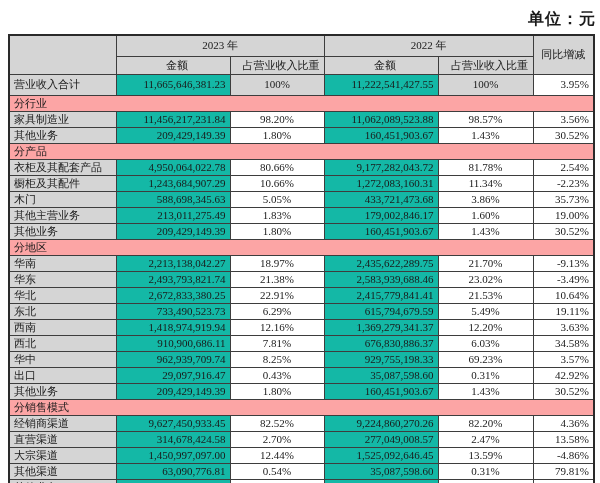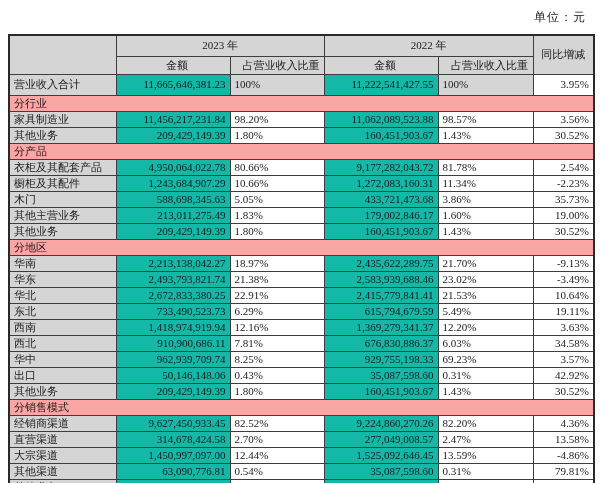--- a/index.html
+++ b/index.html
@@ -2,42 +2,42 @@
 <html><head>
 <meta charset="utf-8">
 <style>
   html,body{margin:0;padding:0;}
   body{
     width:600px;height:483px;position:relative;background:#ffffff;
     font-family:"Liberation Serif","DejaVu Serif",serif;color:#1a1a1a;
     overflow:hidden;
   }
   .unit{
-    position:absolute;top:9px;right:14px;font-size:12px;font-weight:normal;
+    position:absolute;top:9px;right:4px;font-size:16px;font-weight:bold;
     letter-spacing:1px;
   }
   table.fin{
     position:absolute;left:8px;top:34px;width:585px;
     border-collapse:collapse;table-layout:fixed;
     font-size:11px;
   }
   table.fin{border:2px solid #2a2a2a;}
   .fin td,.fin th{
     border:1px solid #3d3d3d;
     padding:0 4px;overflow:hidden;white-space:nowrap;
     font-weight:normal;height:15px;line-height:1.05;
   }
   .fin tr.hr1 td,.fin tr.hr1 th{height:20px;}
   .fin tr.hr2 td,.fin tr.hr2 th{height:17px;padding-left:12px;}
   .fin tr.totalr td{height:20px;}
   .hdr{background:#d5d5d5;text-align:center;font-weight:bold;}
   .l{background:#d5d5d5;text-align:left;font-weight:bold;padding-left:6px;}
   .sec{background:#fca5a5;text-align:left;font-weight:bold;padding-left:6px;}
   .a{text-align:right;padding-right:8px;background:#14b8a6;}
-  .p{text-align:left;padding-right:4px;background:#fff;}
+  .p{text-align:center;padding-right:4px;background:#fff;}
   .y{text-align:right;padding-right:4px;background:#fff;}
   .g{background:#d5d5d5;}
 </style>
 </head>
 <body>
 
 <div class="unit">单位：元</div>
 
 <table class="fin">
   <colgroup>
@@ -189,21 +189,21 @@
   <tr>
     <td class="l">华中</td>
     <td class="a">962,939,709.74</td>
     <td class="p">8.25%</td>
     <td class="a">929,755,198.33</td>
     <td class="p">69.23%</td>
     <td class="y">3.57%</td>
   </tr>
   <tr>
     <td class="l">出口</td>
-    <td class="a">50,146,148.06</td>
+    <td class="a">29,097,916.47</td>
     <td class="p">0.43%</td>
     <td class="a">35,087,598.60</td>
     <td class="p">0.31%</td>
     <td class="y">42.92%</td>
   </tr>
   <tr>
     <td class="l">其他业务</td>
     <td class="a">209,429,149.39</td>
     <td class="p">1.80%</td>
     <td class="a">160,451,903.67</td>

